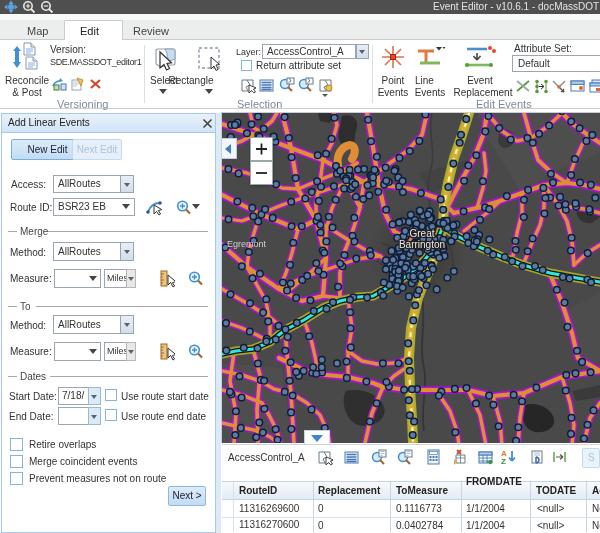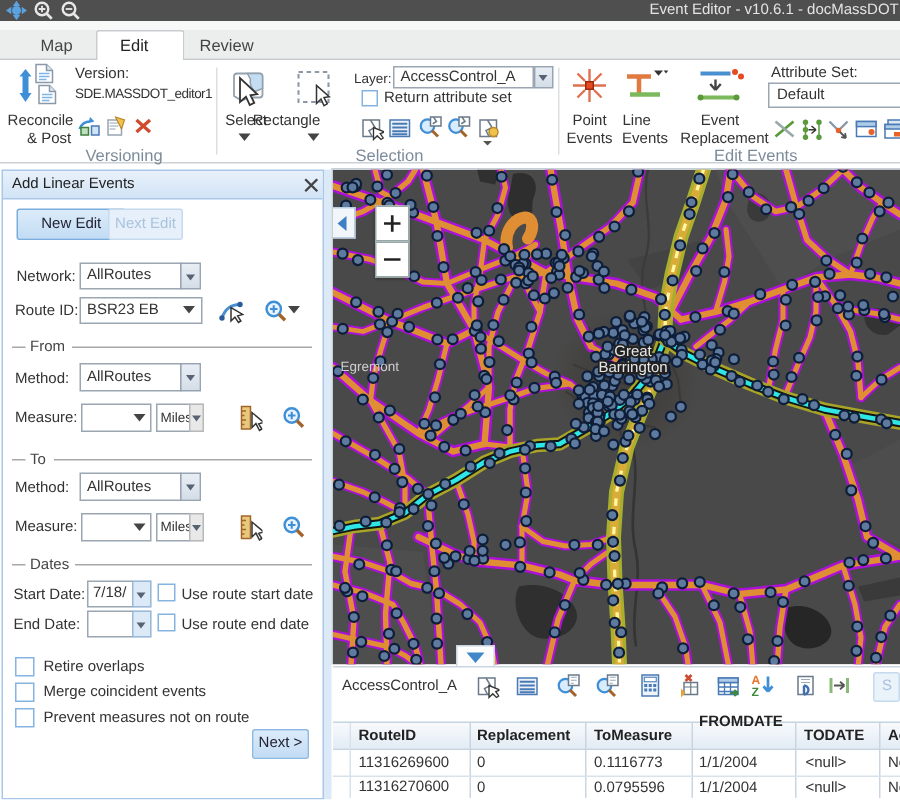--- a/index.html
+++ b/index.html
@@ -51,21 +51,21 @@
         <path d="M8 1 v4 h4" fill="#dfe8f2" stroke="#8a98a8" stroke-width="1"></path>
         <path d="M3 7 h7 M3 9 h7 M3 11 h5" stroke="#7fb2e5" stroke-width="1"></path>
       </g>
       <g transform="translate(13,14)">
         <path d="M1 1 h7 l4 4 v8 h-11 z" fill="#fff" stroke="#8a98a8" stroke-width="1"></path>
         <path d="M8 1 v4 h4" fill="#dfe8f2" stroke="#8a98a8" stroke-width="1"></path>
         <path d="M3 7 h7 M3 9 h7 M3 11 h5" stroke="#7fb2e5" stroke-width="1"></path>
       </g>
 </svg></div>
 <div class="lbl" style="left:2px;top:75px;width:50px;text-align:center">Reconcile</div>
-<div class="lbl" style="left:18px;top:87px;width:50px;text-align:left">&amp; Post</div>
+<div class="lbl" style="left:2px;top:87px;width:50px;text-align:center">&amp; Post</div>
 <div class="lbl" style="left:50px;top:44px">Version:</div>
 <div class="lbl" style="left:50px;top:57px;font-size:9px;letter-spacing:-0.35px">SDE.MASSDOT_editor1</div>
 <div class="abs" style="left:52px;top:77px"><svg width="15" height="14" viewBox="0 0 15 14">
       <path d="M1 9 q2 -5 7 -5" stroke="#3f8fd6" stroke-width="1.6" fill="none"></path>
       <path d="M8 1 l3 3 l-4 1 z" fill="#3f8fd6"></path>
       <rect x="2" y="8" width="5" height="5" fill="#bfe0bf" stroke="#3f7f3f"></rect>
       <rect x="9" y="7" width="5" height="6" fill="#cfe4f6" stroke="#4a7ab5"></rect>
     </svg></div>
 <div class="abs" style="left:70px;top:77px"><svg width="15" height="14" viewBox="0 0 15 14">
       <rect x="2" y="3" width="9" height="10" fill="#fff" stroke="#98a4b2"></rect>
@@ -190,41 +190,41 @@
 <div class="abs" style="left:216px;top:113px;width:5px;height:420px;background:#dce9f7"></div>
 <div class="abs" style="left:2px;top:114px;width:213px;height:19px;background:linear-gradient(#e8f1fb,#d2e4f6);border-bottom:1px solid #a9c7e9"></div>
 <div class="lbl" style="left:8px;top:117px;color:#222">Add Linear Events</div>
 <svg class="abs" style="left:202px;top:118px" width="11" height="11">
     <path d="M1.5 1.5 L9.5 9.5 M9.5 1.5 L1.5 9.5" stroke="#444" stroke-width="1.6"></path>
   </svg>
 
 <div class="abs" style="left:11px;top:139px;width:73px;height:21px;background:linear-gradient(#dcebfa,#c2dcf4);border:1px solid #7aaede;border-radius:2px;text-align:center;line-height:19px;color:#223">New Edit</div>
 <div class="abs" style="left:72px;top:139px;width:50px;height:21px;background:#e7f0fa;border:1px solid #c6daee;border-radius:2px;text-align:center;line-height:19px;color:#a8c3de">Next Edit</div>
 
-<div class="lbl" style="left:11px;top:179px">Network:</div>
+<div class="lbl" style="left:11px;top:179px">Access:</div>
 <div class="dd" style="left:53px;top:175px;width:68px;height:18px;line-height:16px;padding-left:4px">AllRoutes</div>
 <div class="ddbtn" style="left:120px;top:175px;width:14px;height:18px"></div>
 
 <div class="lbl" style="left:10px;top:202px">Route ID:</div>
 <div class="dd" style="left:53px;top:198px;width:82px;height:18px;line-height:16px;padding-left:4px">BSR23 EB</div>
 <div class="caret" style="position:absolute;left:122px;top:204px"></div>
 <div class="abs" style="left:146px;top:199px"><svg width="17" height="17" viewBox="0 0 17 17">
       <path d="M2 13 Q5 4 14 4" stroke="#4a90d0" stroke-width="2" fill="none"></path>
       <circle cx="2" cy="13" r="1.8" fill="#2a5a9a"></circle>
       <circle cx="14" cy="4" r="1.8" fill="#2a5a9a"></circle>
       <path d="M8 6 l0 9 2.6-2.6 L13 16 l1.6-1 -2.2-3.4 3.4-1 z" fill="#fff" stroke="#333" stroke-width="1"></path>
     </svg></div>
 <div class="abs" style="left:176px;top:200px"><svg width="16" height="15" viewBox="0 0 16 15">
       <circle cx="6.5" cy="6" r="4.8" fill="#eaf4ff" stroke="#3f8fd6" stroke-width="1.6"></circle>
       <path d="M4 6 h5 M6.5 3.5 v5" stroke="#3f8fd6" stroke-width="1.4"></path>
       <path d="M10 9.5 l4 4" stroke="#a2642a" stroke-width="2.2"></path>
     </svg></div>
 <div class="caret" style="position:absolute;left:192px;top:204px"></div>
 
-<div class="fs lbl" style="left:20px;top:226px">From</div>
+<div class="fs lbl" style="left:20px;top:226px">Merge</div>
 <div class="hline" style="left:8px;top:231px;width:9px"></div>
 <div class="hline" style="left:48px;top:231px;width:160px"></div>
 <div class="lbl" style="left:10px;top:247px">Method:</div>
 <div class="dd" style="left:53px;top:242px;width:68px;height:19px;line-height:17px;padding-left:4px">AllRoutes</div>
 <div class="ddbtn" style="left:120px;top:242px;width:14px;height:19px"></div>
 <div class="lbl" style="left:10px;top:273px">Measure:</div>
 <div class="dd" style="left:54px;top:269px;width:47px;height:19px"></div>
 <div class="caret" style="position:absolute;left:89px;top:276px"></div>
 <div class="dd" style="left:104px;top:269px;width:23px;height:19px;line-height:17px;padding-left:2px;font-size:9px">Miles</div>
 <div class="ddbtn" style="left:126px;top:269px;width:10px;height:19px;background:#e8e8e8;border-color:#b8b8b8"></div>
@@ -1001,16 +1001,16 @@
 <div class="abs" style="left:586px;top:482px;width:1px;height:50px;background:#c9d6e2"></div>
 <div class="abs" style="left:222px;top:517px;width:378px;height:1px;background:#d8e2ec"></div>
 <div class="lbl" style="left:239px;top:503px">11316269600</div>
 <div class="lbl" style="left:318px;top:503px">0</div>
 <div class="lbl" style="left:396px;top:503px">0.1116773</div>
 <div class="lbl" style="left:466px;top:503px">1/1/2004</div>
 <div class="lbl" style="left:537px;top:503px">&lt;null&gt;</div>
 <div class="lbl" style="left:592px;top:503px">No</div>
 <div class="lbl" style="left:239px;top:519px">11316270600</div>
 <div class="lbl" style="left:318px;top:520px">0</div>
-<div class="lbl" style="left:396px;top:520px">0.0795596</div>
+<div class="lbl" style="left:396px;top:520px">0.0402784</div>
 <div class="lbl" style="left:466px;top:520px">1/1/2004</div>
 <div class="lbl" style="left:537px;top:520px">&lt;null&gt;</div>
 <div class="lbl" style="left:592px;top:520px">No</div>
 
 </body></html>

